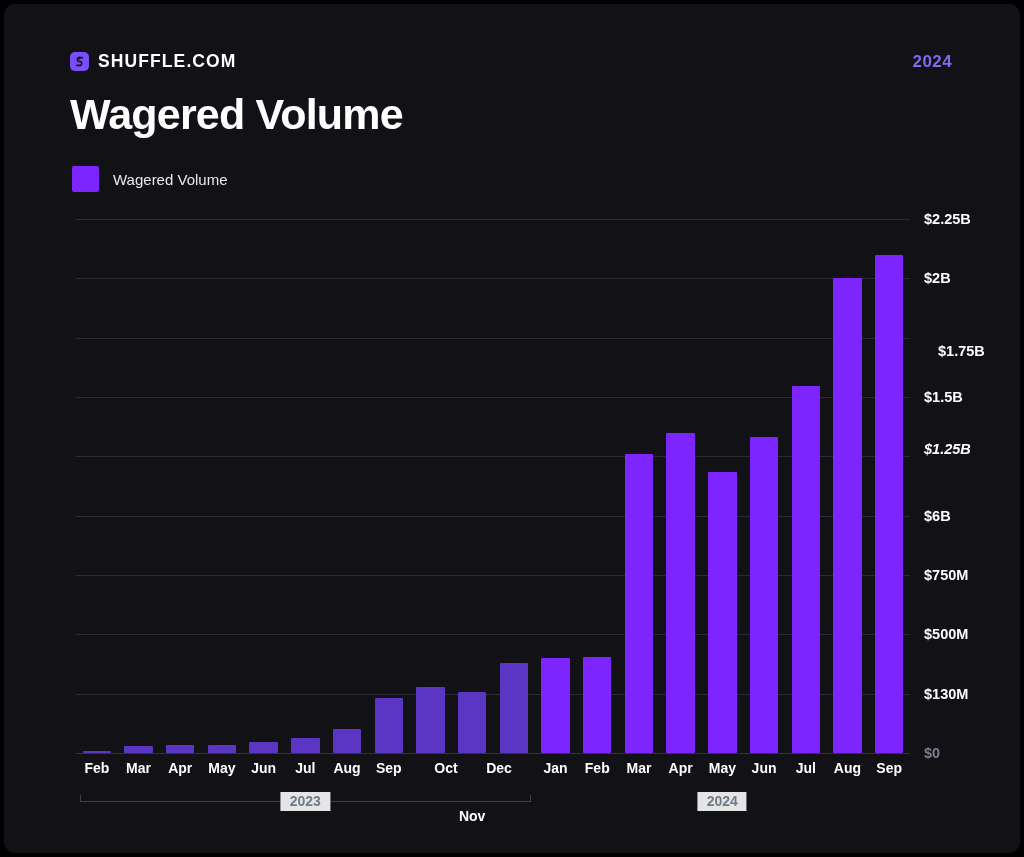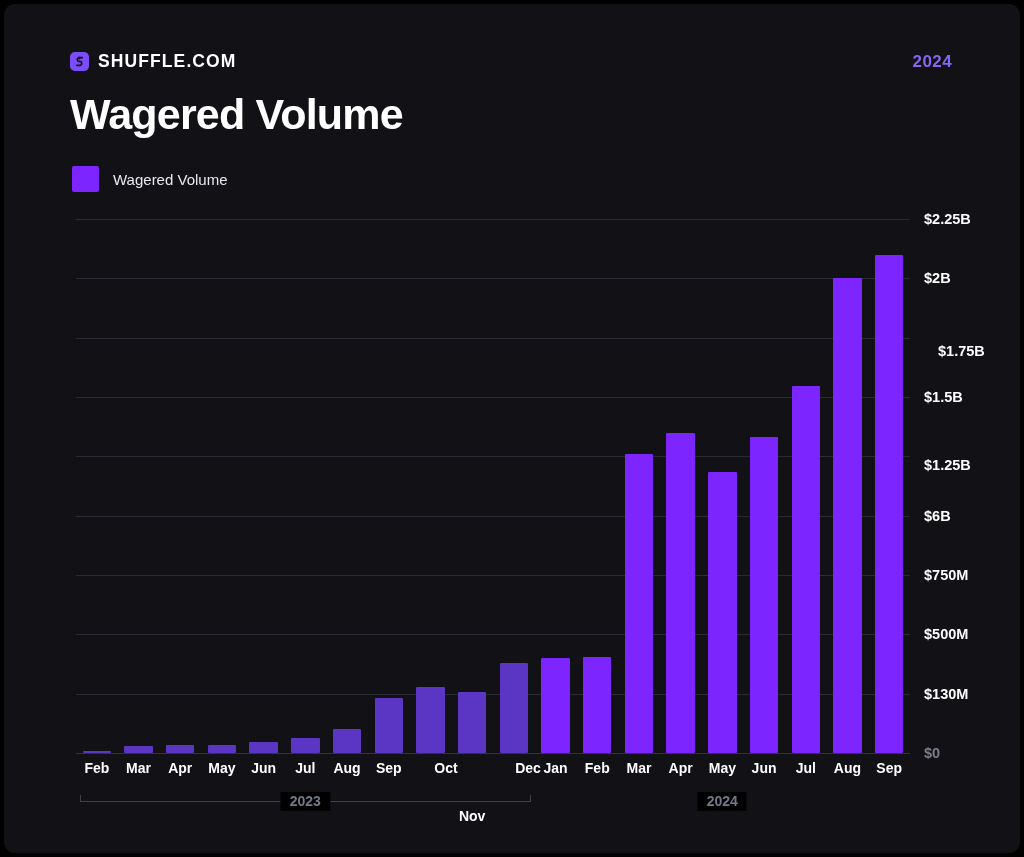--- a/index.html
+++ b/index.html
@@ -103,21 +103,21 @@
   .group-line-l, .group-line-r {
     position:absolute; top:9px; height:1px; background:#3C414B;
   }
   .group-tick-l, .group-tick-r {
     position:absolute; top:3px; width:1px; height:7px; background:#3C414B;
   }
   .group-label {
     position:absolute; top:0; left:50%;
     transform:translateX(-50%);
     color:#707A8A; font-size:14px; font-weight:700;
-    background:#000000; padding:0 9px;
+    background:#e5e5e5; padding:0 9px;
     line-height:19px;
   }
 </style>
 </head>
 <body>
 
 <div id="card">
 
   <div id="brand">
     <div id="brand-mark">
@@ -173,39 +173,39 @@
         <div class="bar" title="Aug" style="left: 757.272px; width: 28.356px; height: 474.667px; background: rgb(124, 37, 255);"></div>
         <div class="bar" title="Sep" style="left: 798.972px; width: 28.356px; height: 498.4px; background: rgb(124, 37, 255);"></div>
       </div>
   </div>
 
   <div id="ylabels">
       <div class="ylabel" style="top: 0px;">$2.25B</div>
       <div class="ylabel" style="top: 59.3333px;">$2B</div>
       <div class="ylabel" style="top: 132px; margin-left: 14px;">$1.75B</div>
       <div class="ylabel" style="top: 178px;">$1.5B</div>
-      <div class="ylabel" style="top: 246px;">$1.25B</div>
+      <div class="ylabel" style="top: 230px; font-style: italic;">$1.25B</div>
       <div class="ylabel" style="top: 296.667px;">$6B</div>
       <div class="ylabel" style="top: 356px;">$750M</div>
       <div class="ylabel" style="top: 415.333px;">$500M</div>
       <div class="ylabel" style="top: 474.667px;">$130M</div>
       <div class="ylabel zero" style="top: 534px;">$0</div>
     </div>
   <div id="xlabels">
       <div class="xlabel" style="left: 20.85px;">Feb</div>
       <div class="xlabel" style="left: 62.55px;">Mar</div>
       <div class="xlabel" style="left: 104.25px;">Apr</div>
       <div class="xlabel" style="left: 145.95px;">May</div>
       <div class="xlabel" style="left: 187.65px;">Jun</div>
       <div class="xlabel" style="left: 229.35px;">Jul</div>
       <div class="xlabel" style="left: 271.05px;">Aug</div>
       <div class="xlabel" style="left: 312.75px;">Sep</div>
       <div class="xlabel" style="left: 370px;">Oct</div>
       <div class="xlabel" style="left: 396.15px; margin-top: 48px;">Nov</div>
-      <div class="xlabel" style="left: 452px;">Dec</div>
+      <div class="xlabel" style="left: 423px;">Dec</div>
       <div class="xlabel" style="left: 479.55px;">Jan</div>
       <div class="xlabel" style="left: 521.25px;">Feb</div>
       <div class="xlabel" style="left: 562.95px;">Mar</div>
       <div class="xlabel" style="left: 604.65px;">Apr</div>
       <div class="xlabel" style="left: 646.35px;">May</div>
       <div class="xlabel" style="left: 688.05px;">Jun</div>
       <div class="xlabel" style="left: 729.75px;">Jul</div>
       <div class="xlabel" style="left: 771.45px;">Aug</div>
       <div class="xlabel" style="left: 813.15px;">Sep</div>
     </div>

